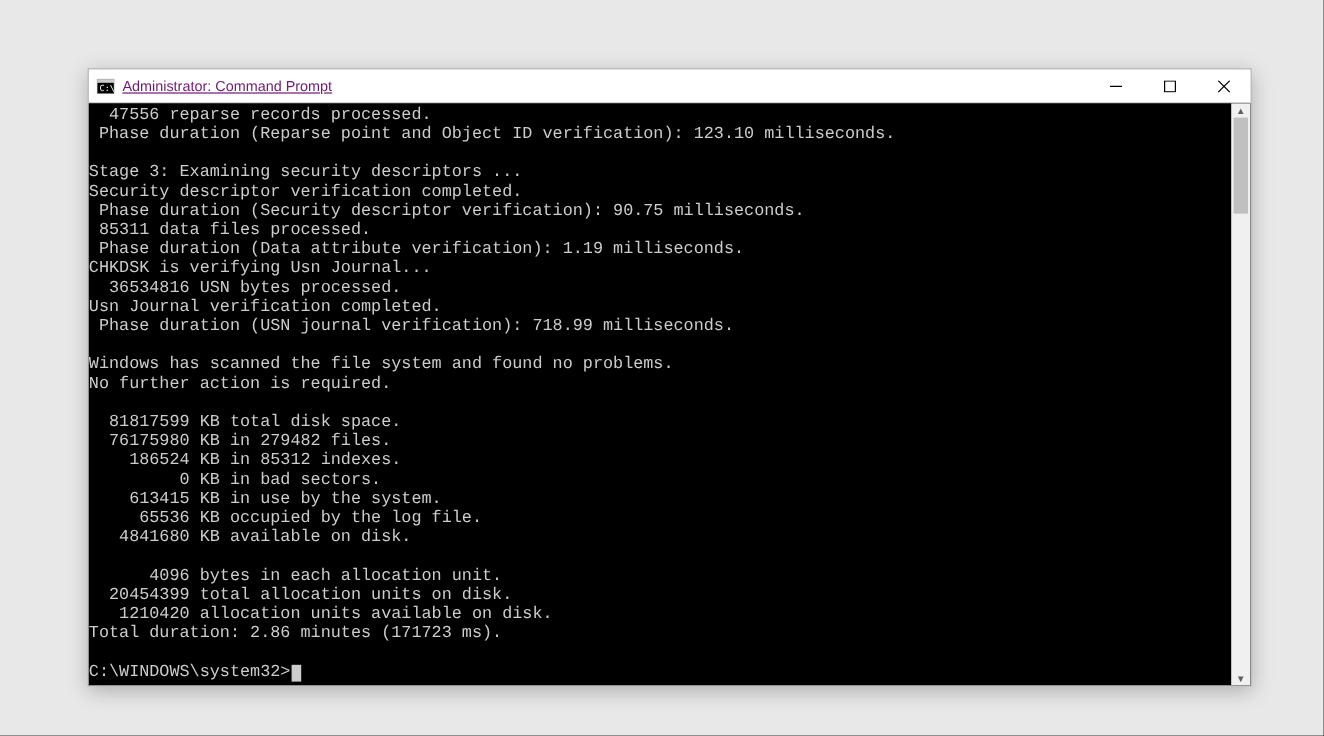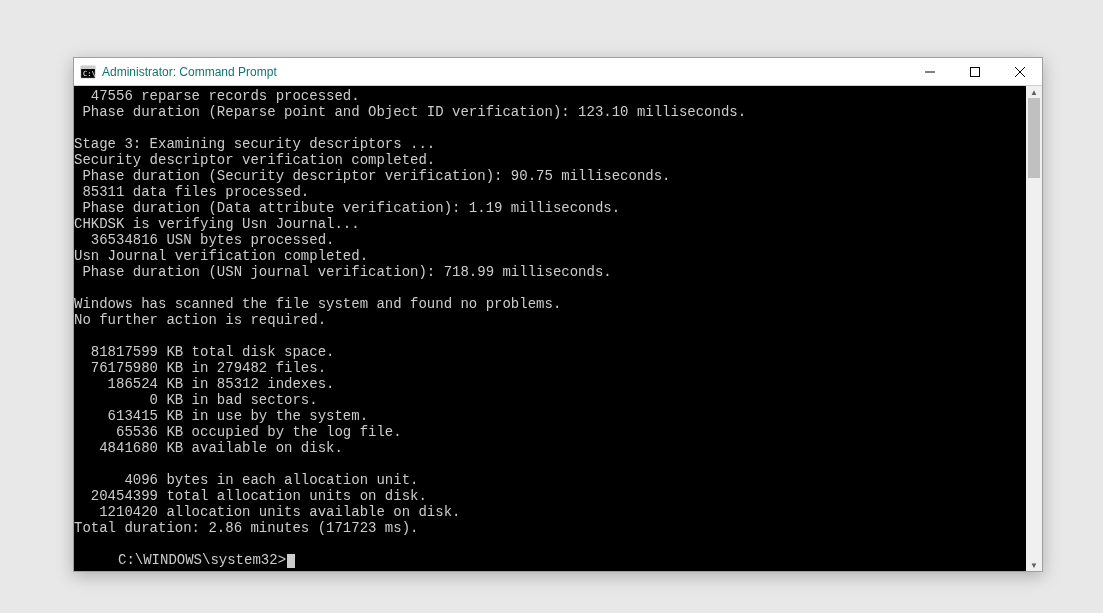--- a/index.html
+++ b/index.html
@@ -34,22 +34,23 @@
       width: 16px;
       height: 16px;
       margin-left: 6px;
       margin-right: 6px;
       display: flex;
       align-items: center;
       justify-content: center;
     }
     .titlebar-title {
       font-size: 12px;
-      color: #0f766e;
+      color: #701a75;
       flex: 1;
+      text-decoration: underline;
     }
     .titlebar-controls {
       display: flex;
       height: 100%;
     }
     .titlebar-btn {
       width: 45px;
       height: 100%;
       display: flex;
       align-items: center;
@@ -91,21 +92,21 @@
       width: 16px;
       height: 12px;
       display: flex;
       align-items: center;
       justify-content: center;
       font-size: 8px;
       color: #606060;
     }
     .scrollbar-arrow.up { top: 0; }
     .scrollbar-arrow.down { bottom: 0; }
-    .prompt-line { display: inline; margin-left: 44px; }
+    .prompt-line { display: inline; }
     .cursor {
       display: inline-block;
       width: 8px;
       height: 14px;
       background: #cccccc;
       vertical-align: text-bottom;
       margin-left: 1px;
     }
   </style>
 </head>

